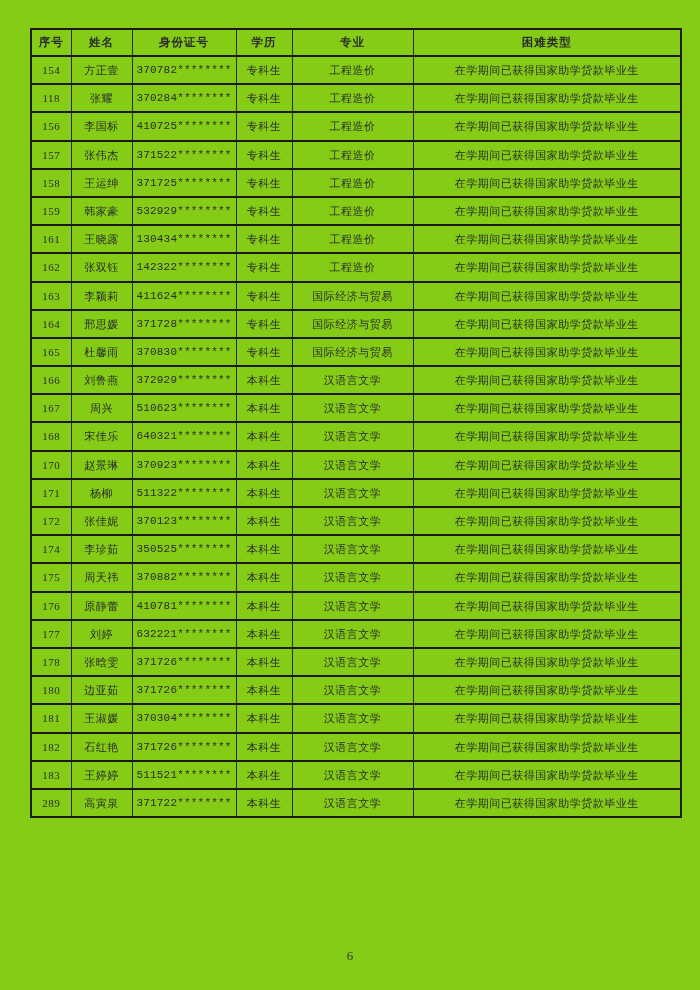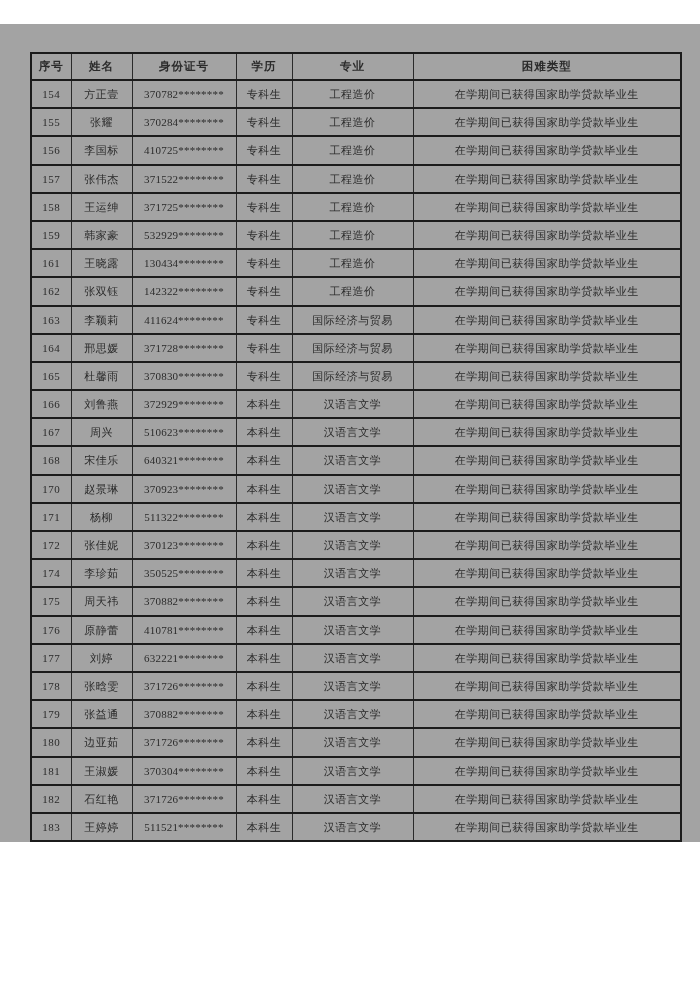--- a/index.html
+++ b/index.html
@@ -4,24 +4,23 @@
 <style>
   html, body {
     margin: 0;
     padding: 0;
     background: #ffffff;
     font-family: "Liberation Serif", "DejaVu Serif", serif;
   }
   .page {
     position: relative;
     width: 700px;
-    height: 818px;
-    background: #a3a3a3;
+    height: 990px;
+    background: #84cc16;
     overflow: hidden;
-    margin-top: 24px;
   }
   table.roster {
     position: absolute;
     left: 30px;
     top: 28px;
     width: 650px;
     border-collapse: collapse;
     table-layout: fixed;
     border: 2px solid #1b1b1b;
   }
@@ -43,21 +42,21 @@
     height: 25px;
     font-weight: bold;
     font-size: 11.5px;
     letter-spacing: 1px;
   }
   table.roster td {
     height: 26.2px;
     letter-spacing: 0.5px;
   }
   table.roster td.idcol {
-    font-family: Liberation Serif, serif;
+    font-family: Liberation Mono, monospace;
     letter-spacing: 0.2px;
   }
   .page-number {
     position: absolute;
     left: 0;
     top: 948px;
     width: 700px;
     text-align: center;
     font-size: 13px;
     color: #333333;
@@ -89,21 +88,21 @@
     <tbody>
         <tr>
           <td>154</td>
           <td>方正壹</td>
           <td class="idcol">370782********</td>
           <td>专科生</td>
           <td>工程造价</td>
           <td>在学期间已获得国家助学贷款毕业生</td>
         </tr>
         <tr>
-          <td>155</td>
+          <td>118</td>
           <td>张耀</td>
           <td class="idcol">370284********</td>
           <td>专科生</td>
           <td>工程造价</td>
           <td>在学期间已获得国家助学贷款毕业生</td>
         </tr>
         <tr>
           <td>156</td>
           <td>李国标</td>
           <td class="idcol">410725********</td>
@@ -252,28 +251,20 @@
           <td>刘婷</td>
           <td class="idcol">632221********</td>
           <td>本科生</td>
           <td>汉语言文学</td>
           <td>在学期间已获得国家助学贷款毕业生</td>
         </tr>
         <tr>
           <td>178</td>
           <td>张晗雯</td>
           <td class="idcol">371726********</td>
-          <td>本科生</td>
-          <td>汉语言文学</td>
-          <td>在学期间已获得国家助学贷款毕业生</td>
-        </tr>
-        <tr>
-          <td>179</td>
-          <td>张益通</td>
-          <td class="idcol">370882********</td>
           <td>本科生</td>
           <td>汉语言文学</td>
           <td>在学期间已获得国家助学贷款毕业生</td>
         </tr>
         <tr>
           <td>180</td>
           <td>边亚茹</td>
           <td class="idcol">371726********</td>
           <td>本科生</td>
           <td>汉语言文学</td>

